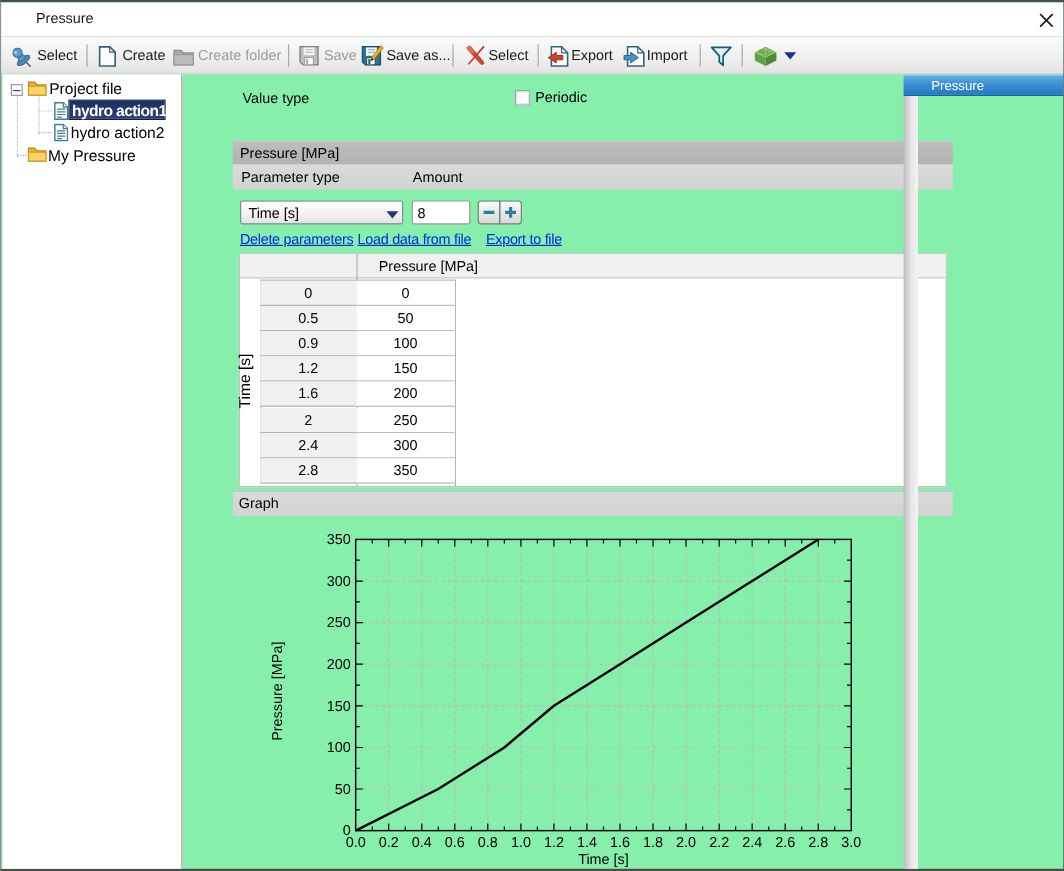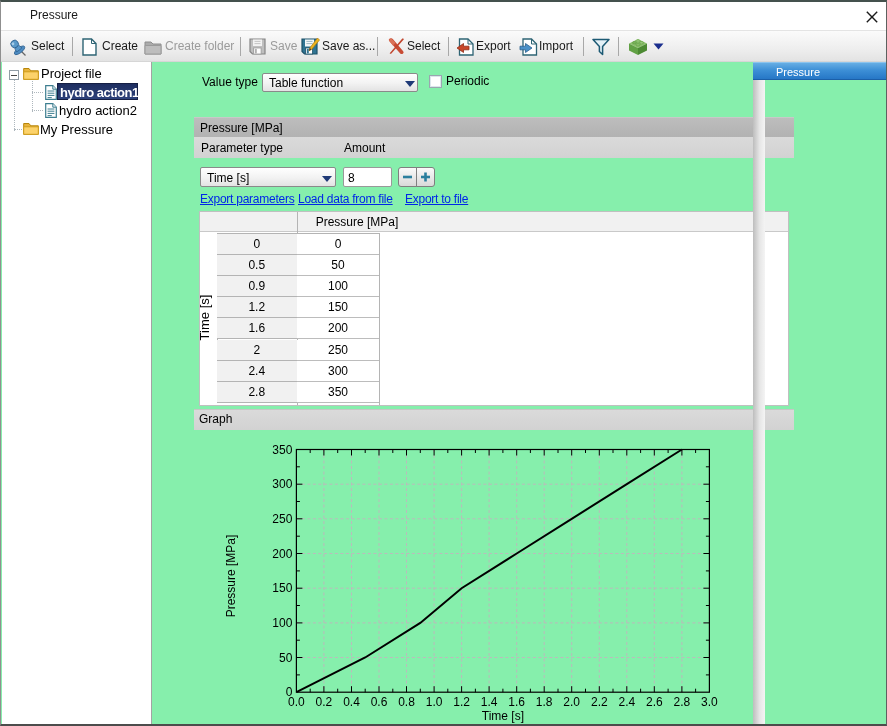--- a/index.html
+++ b/index.html
@@ -165,24 +165,20 @@
     </svg>
     <span class="titem" style="left:57px;top:41px">hydro action2</span>
     <svg class="abs" style="left:21px;top:60px" width="16" height="13" viewBox="0 0 16 13">
       <path d="M0.7 1.5 L6 1.5 L7.8 3.8 L15.3 3.8 L15.3 12.3 L0.7 12.3 Z" fill="#e8b33c" stroke="#b8860b" stroke-width="1"></path>
       <path d="M0.7 4.8 L15.3 4.8 L15.3 12.3 L0.7 12.3 Z" fill="#fcd26a" stroke="#cf9d1d" stroke-width="1"></path>
     </svg>
     <span class="titem" style="left:38px;top:60px">My Pressure</span>
   </div>
   <div id="main">
     <span class="abs" style="left:8px;top:14px">Value type</span>
-    <div class="combo" style="left:68px;top:12px;width:156px">
-      <span class="ct">Table function</span>
-      <div class="arr" style="left:142px"></div>
-    </div>
     <div class="abs" style="left:235px;top:14px;width:13px;height:13px;background:#fff;border:1px solid #9aa6b0;box-shadow:inset 0 0 0 1px #dce6ec"></div>
     <span class="abs" style="left:252px;top:13px">Periodic</span>
     <div class="hdrbar" style="top:56px">
         <span>Pressure [MPa]</span>
       </div>
     <div class="subbar" style="top:76px"></div>
     <span class="abs" style="left:7px;top:80px">Parameter type</span>
     <span class="abs" style="left:150px;top:80px">Amount</span>
     <div class="combo" style="left:6px;top:106px;width:136px;height:20px">
       <span class="ct" style="top:3px">Time [s]</span>
@@ -191,21 +187,21 @@
     <div class="abs" style="left:149px;top:106px;width:49px;height:20px;background:#fff;border:1px solid #999;border-radius:2px">
       <span class="abs" style="left:4px;top:3px">8</span>
     </div>
     <div class="abs spin" style="left:204px;top:106px;width:19px;height:20px;border-radius:3px 0 0 3px"><svg width="17" height="18" viewBox="0 0 17 18">
           <line x1="4" y1="9" x2="13" y2="9" stroke="#2b7f9e" stroke-width="2.6"></line>
         </svg></div>
     <div class="abs spin" style="left:222px;top:106px;width:19px;height:20px;border-radius:0 3px 3px 0"><svg width="17" height="18" viewBox="0 0 17 18">
           <line x1="4" y1="9" x2="13" y2="9" stroke="#2b7f9e" stroke-width="2.6"></line>
           <line x1="8.5" y1="4.5" x2="8.5" y2="13.5" stroke="#2b7f9e" stroke-width="2.6"></line>
         </svg></div>
-    <span class="link" style="left:6px;top:131px">Export parameters</span>
+    <span class="link" style="left:6px;top:131px">Delete parameters</span>
     <span class="link" style="left:104px;top:131px">Load data from file</span>
     <span class="link" style="left:211px;top:131px">Export to file</span>
     <div class="abs" id="tablewrap" style="left:5px;top:150px;width:590px;height:195px;background:#fff;border:1px solid #c0c0c0">
     <div class="abs" style="left:0;top:0;width:588px;height:20px;background:#f1f1f1;border-bottom:1px solid #c9c9c9"></div>
     <div class="abs" style="left:107px;top:3px;width:100px;text-align:center;white-space:nowrap">Pressure [MPa]</div>
     <div class="abs" style="left:97px;top:0;width:1px;height:193px;background:#b4b4b4"></div>
     <div class="abs" style="left:179px;top:21px;width:1px;height:172px;background:#b4b4b4"></div>
     <div class="abs" style="left:16.6px;top:21px;width:163.4px;height:1px;background:#b4b4b4"></div>
     <div class="abs" style="left:16.6px;top:21px;width:1px;height:170px;background:#b4b4b4"></div>
     <div class="abs tc" style="left:16.6px;top:21.5px;width:80.4px;height:21.2px">0</div>

